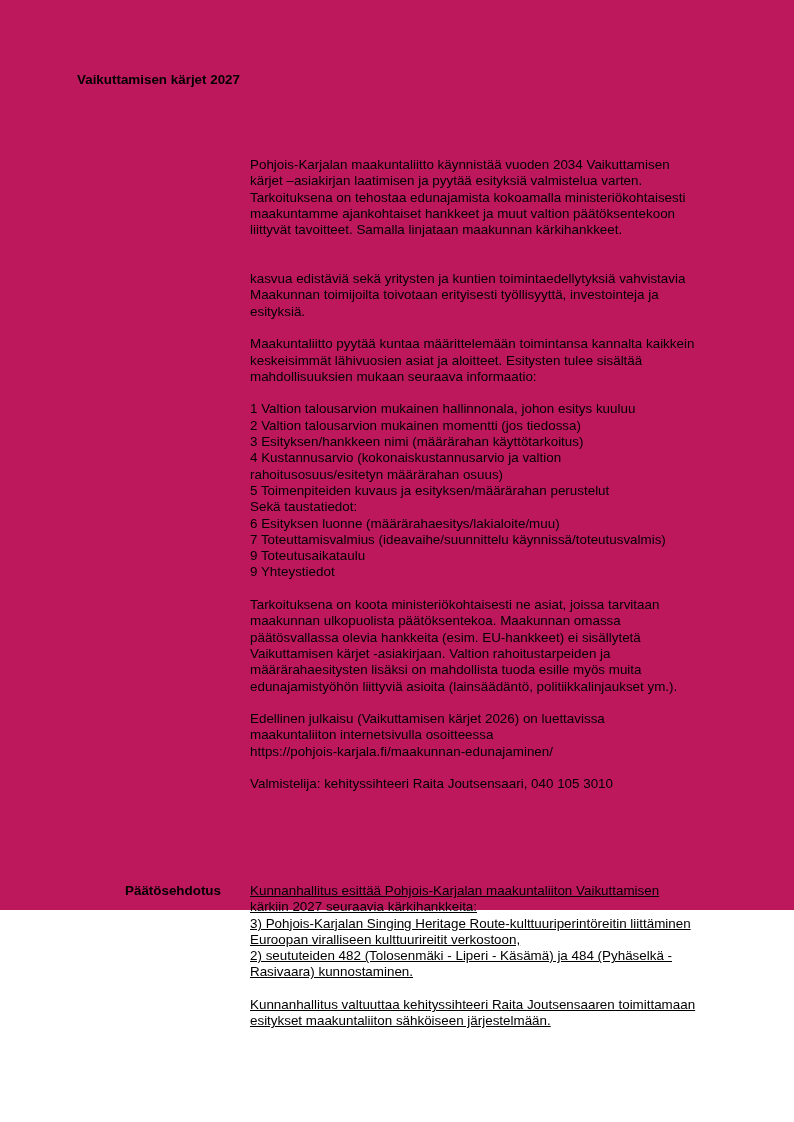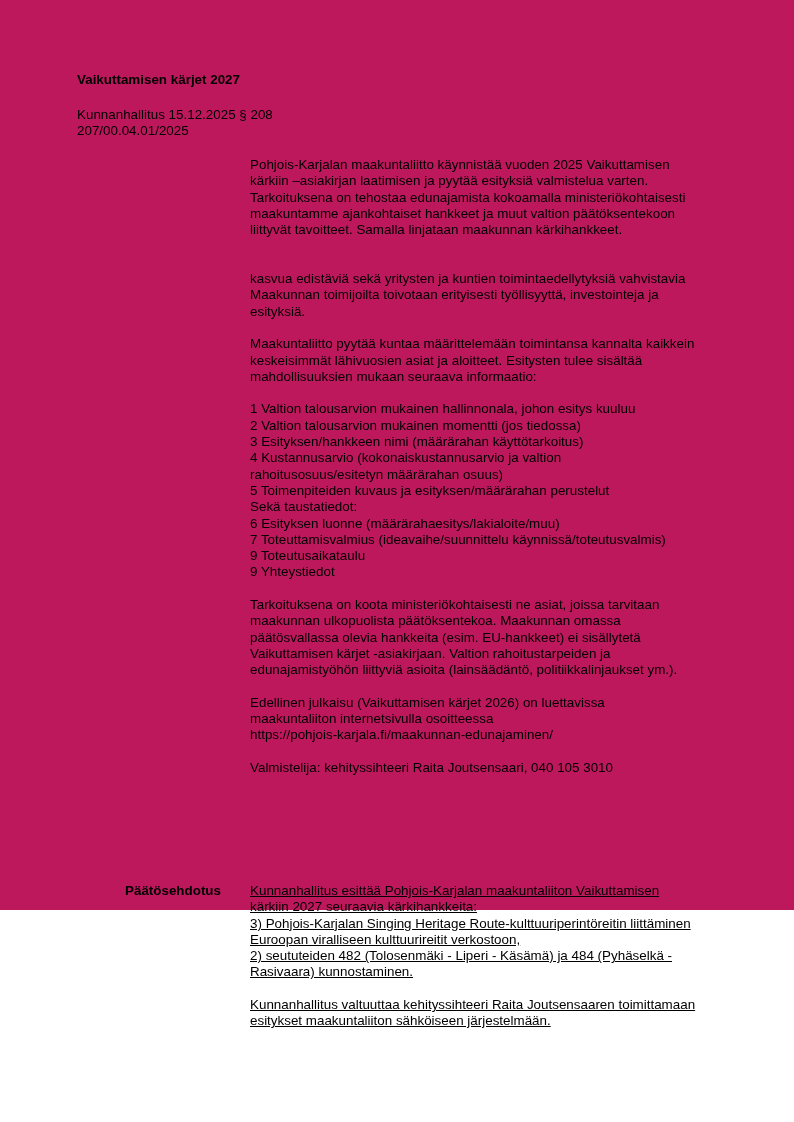--- a/index.html
+++ b/index.html
@@ -70,30 +70,26 @@
       text-decoration: underline;
     }
   </style>
 </head>
 <body>
 
 <div class="page">
 
   <div class="title">Vaikuttamisen kärjet 2027</div>
 
-  <div class="meta">
-    <div>Kunnanhallitus 15.12.2025 § 208</div>
-    <div>207/00.04.01/2025</div>
-  </div>
 
   <div class="body">
 
     <div class="para">
-      <span class="ln">Pohjois-Karjalan maakuntaliitto käynnistää vuoden 2025 Vaikuttamisen</span>
-      <span class="ln">kärkiin –asiakirjan laatimisen ja pyytää esityksiä valmistelua varten.</span>
+      <span class="ln">Pohjois-Karjalan maakuntaliitto käynnistää vuoden 2034 Vaikuttamisen</span>
+      <span class="ln">kärjet –asiakirjan laatimisen ja pyytää esityksiä valmistelua varten.</span>
       <span class="ln">Tarkoituksena on tehostaa edunajamista kokoamalla ministeriökohtaisesti</span>
       <span class="ln">maakuntamme ajankohtaiset hankkeet ja muut valtion päätöksentekoon</span>
       <span class="ln">liittyvät tavoitteet. Samalla linjataan maakunnan kärkihankkeet.</span>
     </div>
     <div class="gap"></div>
 
     <div class="gap"></div>
 
     <div class="para">
       <span class="ln">kasvua edistäviä sekä yritysten ja kuntien toimintaedellytyksiä vahvistavia</span>
@@ -122,20 +118,21 @@
       <span class="ln">9 Toteutusaikataulu</span>
       <span class="ln">9 Yhteystiedot</span>
     </div>
     <div class="gap"></div>
 
     <div class="para">
       <span class="ln">Tarkoituksena on koota ministeriökohtaisesti ne asiat, joissa tarvitaan</span>
       <span class="ln">maakunnan ulkopuolista päätöksentekoa. Maakunnan omassa</span>
       <span class="ln">päätösvallassa olevia hankkeita (esim. EU-hankkeet) ei sisällytetä</span>
       <span class="ln">Vaikuttamisen kärjet -asiakirjaan. Valtion rahoitustarpeiden ja</span>
+      <span class="ln">määrärahaesitysten lisäksi on mahdollista tuoda esille myös muita</span>
       <span class="ln">edunajamistyöhön liittyviä asioita (lainsäädäntö, politiikkalinjaukset ym.).</span>
     </div>
     <div class="gap"></div>
 
     <div class="para">
       <span class="ln">Edellinen julkaisu (Vaikuttamisen kärjet 2026) on luettavissa</span>
       <span class="ln">maakuntaliiton internetsivulla osoitteessa</span>
       <span class="ln">https://pohjois-karjala.fi/maakunnan-edunajaminen/</span>
     </div>
     <div class="gap"></div>

